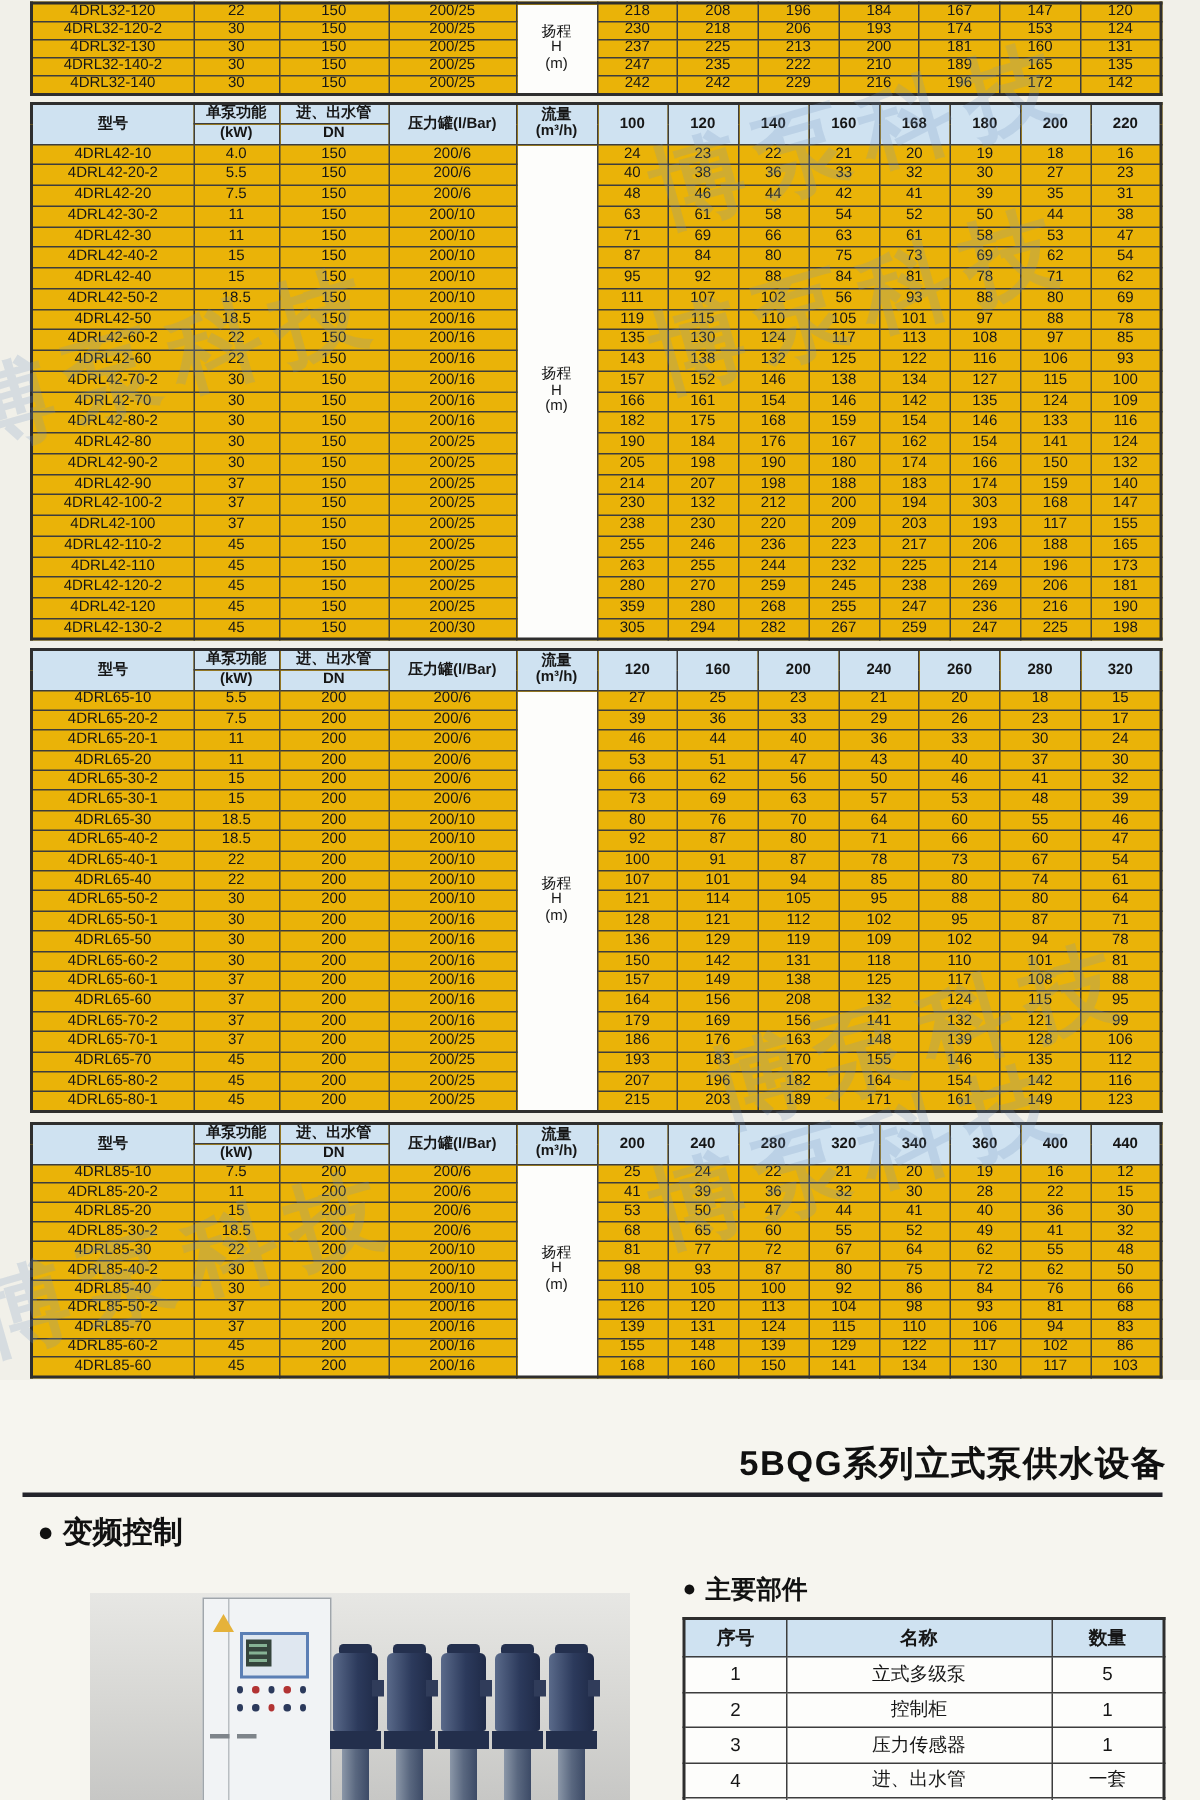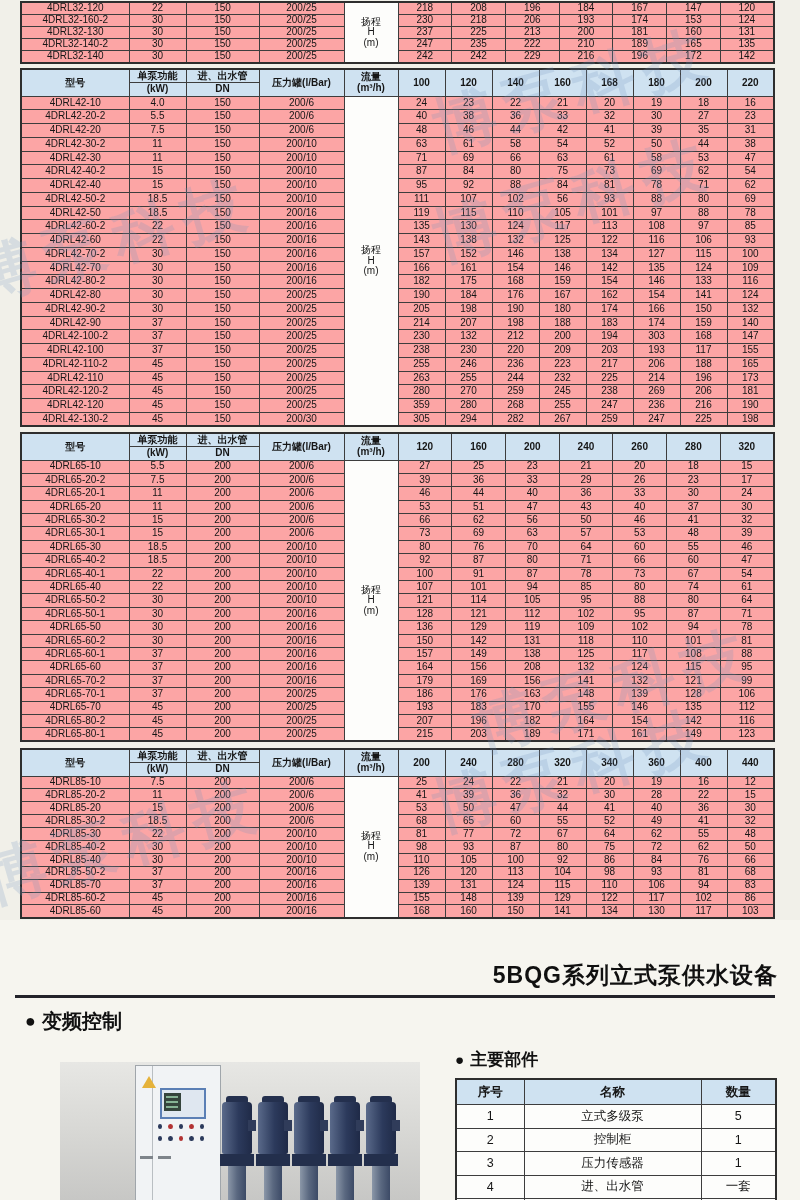--- a/index.html
+++ b/index.html
@@ -11,21 +11,21 @@
   }
   .bottom-bg{position:absolute;left:0;top:920px;width:800px;height:280px;background:#f6f5ef;}
   
   .spec{position:absolute;left:20px;width:753px;}
   #t32{top:1px}
   #t42{top:68px}
   #t65{top:432px}
   #t85{top:748px}
   .spec table{
     border-collapse:collapse;table-layout:fixed;width:753px;
-    background:#fca5a5;border:2px solid #2e2e2e;
+    background:#eab308;border:2px solid #2e2e2e;
   }
   .spec td{
     border:1px solid #3d3d3d;text-align:center;vertical-align:middle;
     padding:0;font-size:10px;line-height:1.05;color:#161616;
     overflow:hidden;white-space:nowrap;
   }
   .spec thead td{background:#cfe2f1;font-weight:bold;}
   .spec thead tr{height:13.5px}
   #t32 tbody tr{height:12.2px}
   #t42 tbody tr{height:13.75px}
@@ -126,21 +126,21 @@
           </td>
           <td>218</td>
           <td>208</td>
           <td>196</td>
           <td>184</td>
           <td>167</td>
           <td>147</td>
           <td>120</td>
         </tr>
         <tr>
-          <td>4DRL32-160-2</td>
+          <td>4DRL32-120-2</td>
           <td>30</td>
           <td>150</td>
           <td>200/25</td>
           <td>230</td>
           <td>218</td>
           <td>206</td>
           <td>193</td>
           <td>174</td>
           <td>153</td>
           <td>124</td>

